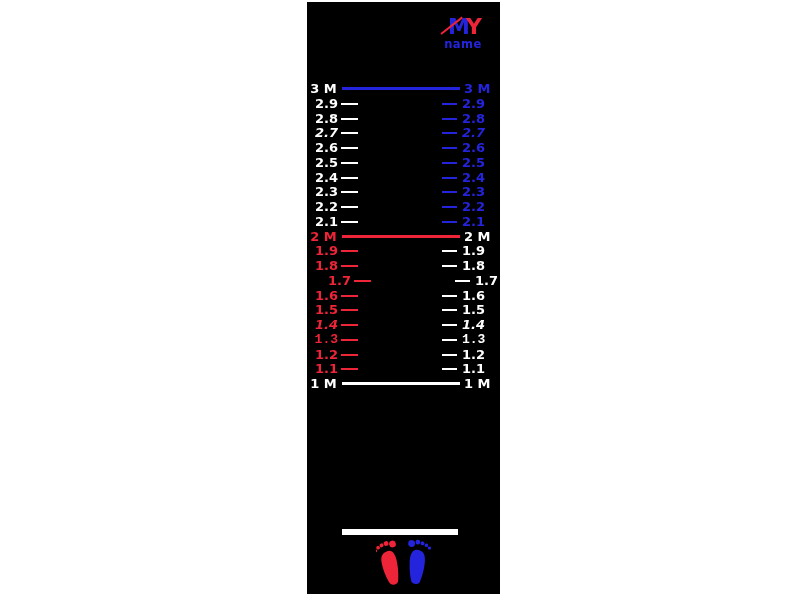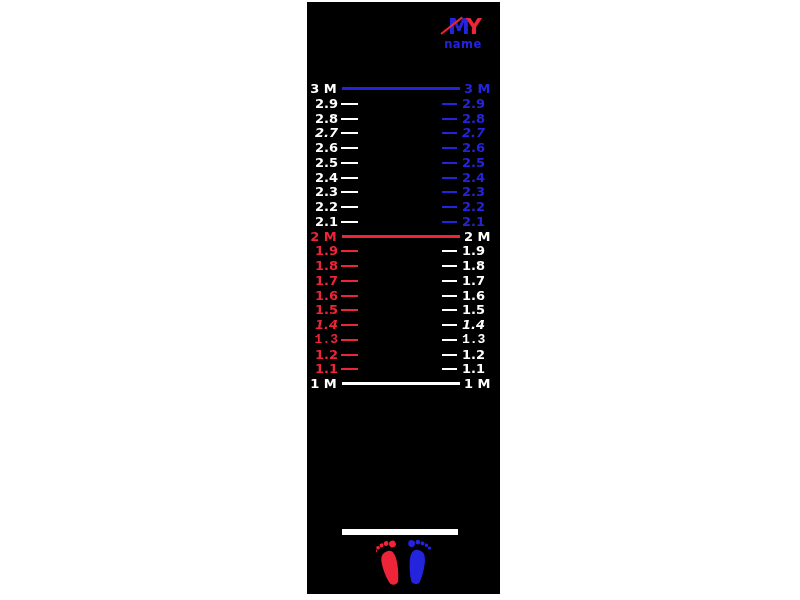--- a/index.html
+++ b/index.html
@@ -134,21 +134,21 @@
         <div class="tick tick-left" style="background: rgb(238, 36, 56);"></div>
         <div class="tick tick-right" style="background: rgb(255, 255, 255);"></div>
         <div class="lab lab-right" style="color: rgb(255, 255, 255);">1.9</div>
       </div>
       <div class="mark-row minor" style="top: 256px;">
         <div class="lab lab-left" style="color: rgb(238, 36, 56);">1.8</div>
         <div class="tick tick-left" style="background: rgb(238, 36, 56);"></div>
         <div class="tick tick-right" style="background: rgb(255, 255, 255);"></div>
         <div class="lab lab-right" style="color: rgb(255, 255, 255);">1.8</div>
       </div>
-      <div class="mark-row minor" style="top: 270.75px;">
+      <div class="mark-row minor" style="top: 270.75px; margin-left: 13px;">
         <div class="lab lab-left" style="color: rgb(238, 36, 56);">1.7</div>
         <div class="tick tick-left" style="background: rgb(238, 36, 56);"></div>
         <div class="tick tick-right" style="background: rgb(255, 255, 255);"></div>
         <div class="lab lab-right" style="color: rgb(255, 255, 255);">1.7</div>
       </div>
       <div class="mark-row minor" style="top: 285.5px;">
         <div class="lab lab-left" style="color: rgb(238, 36, 56);">1.6</div>
         <div class="tick tick-left" style="background: rgb(238, 36, 56);"></div>
         <div class="tick tick-right" style="background: rgb(255, 255, 255);"></div>
         <div class="lab lab-right" style="color: rgb(255, 255, 255);">1.6</div>

